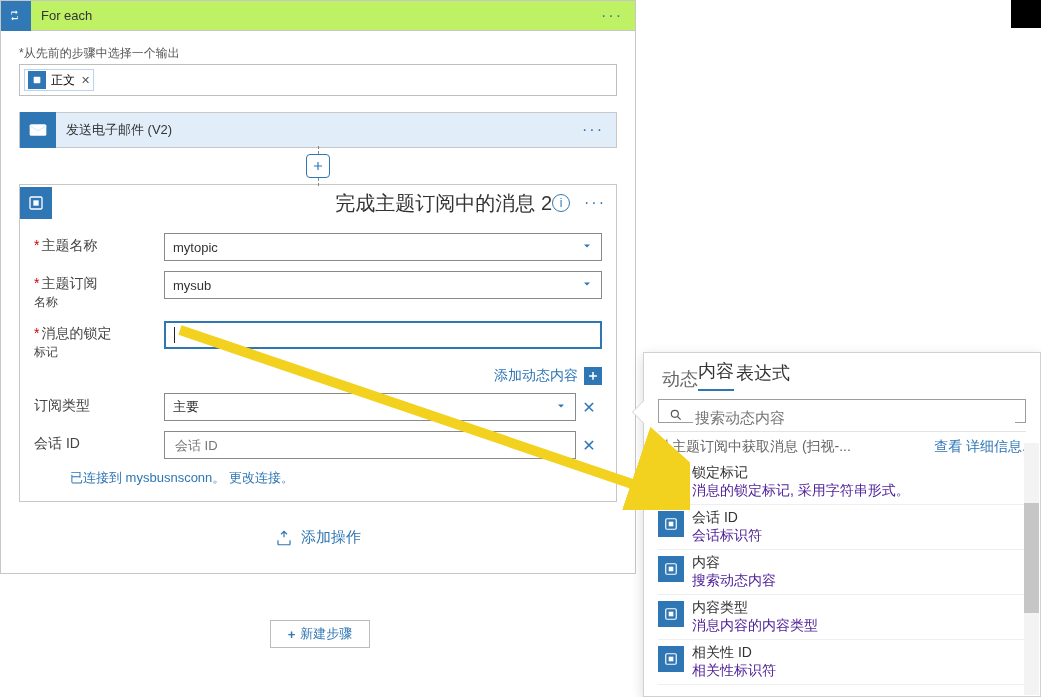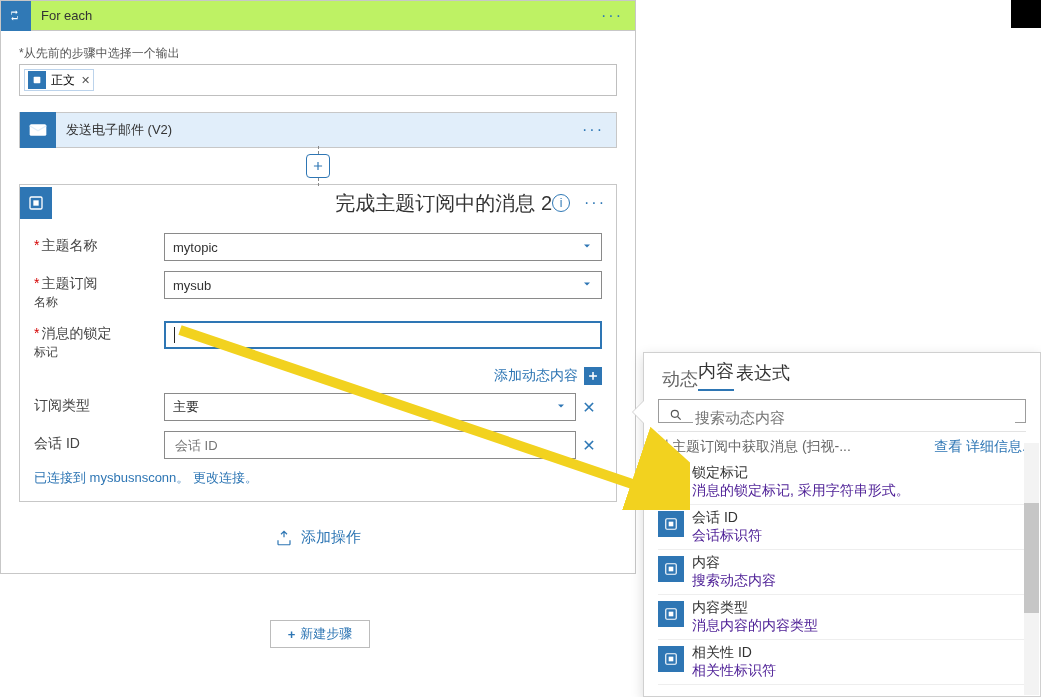--- a/index.html
+++ b/index.html
@@ -53,21 +53,21 @@
   .select-box .chev svg{width:12px;height:12px;fill:#2e76b4;}
   .text-box input{ border:0; outline:0; width:100%; font-size:13px;}
   .clear-x{ width:26px; text-align:center; color:#3079b6; font-size:16px; cursor:pointer;}
   .focused{ border-color:#2e76b4; box-shadow:inset 0 0 0 1px #2e76b4;}
   .caret{ display:inline-block; width:1px; height:16px; background:#222; margin-left:1px;}
 
   .add-dyn-row{ display:flex; justify-content:flex-end; align-items:center; margin:-4px 0 8px 130px; }
   .add-dyn-link{ color:#2e76b4; font-size:14px; cursor:pointer; }
   .add-dyn-btn { width:18px;height:18px;background:#2e76b4;color:#fff;display:flex;align-items:center;justify-content:center;margin-left:6px;cursor:pointer; font-size:14px;font-weight:bold;}
 
-  .conn-row{ font-size:13px; color:#2e76b4; margin-top:6px;}
+  .conn-row{ font-size:13px; color:#2e76b4; margin-top:6px;margin-left:36px;}
 
   
   .add-action{ display:flex; align-items:center; justify-content:center; margin:26px 0 6px 0; color:#2e76b4; font-size:15px; cursor:pointer;}
   .add-action svg{width:18px;height:18px;fill:none;stroke:#2e76b4;stroke-width:1.6;margin-right:8px;}
 
   
   .new-step{ position:absolute; left:270px; top:620px; width:100px; height:28px; border:1px solid #bcbcbc; background:#fff; color:#2e76b4; font-size:13px; display:flex;align-items:center;justify-content:center; cursor:pointer;}
   .new-step span.plus{ font-weight:bold; margin-right:5px;}
 
   

